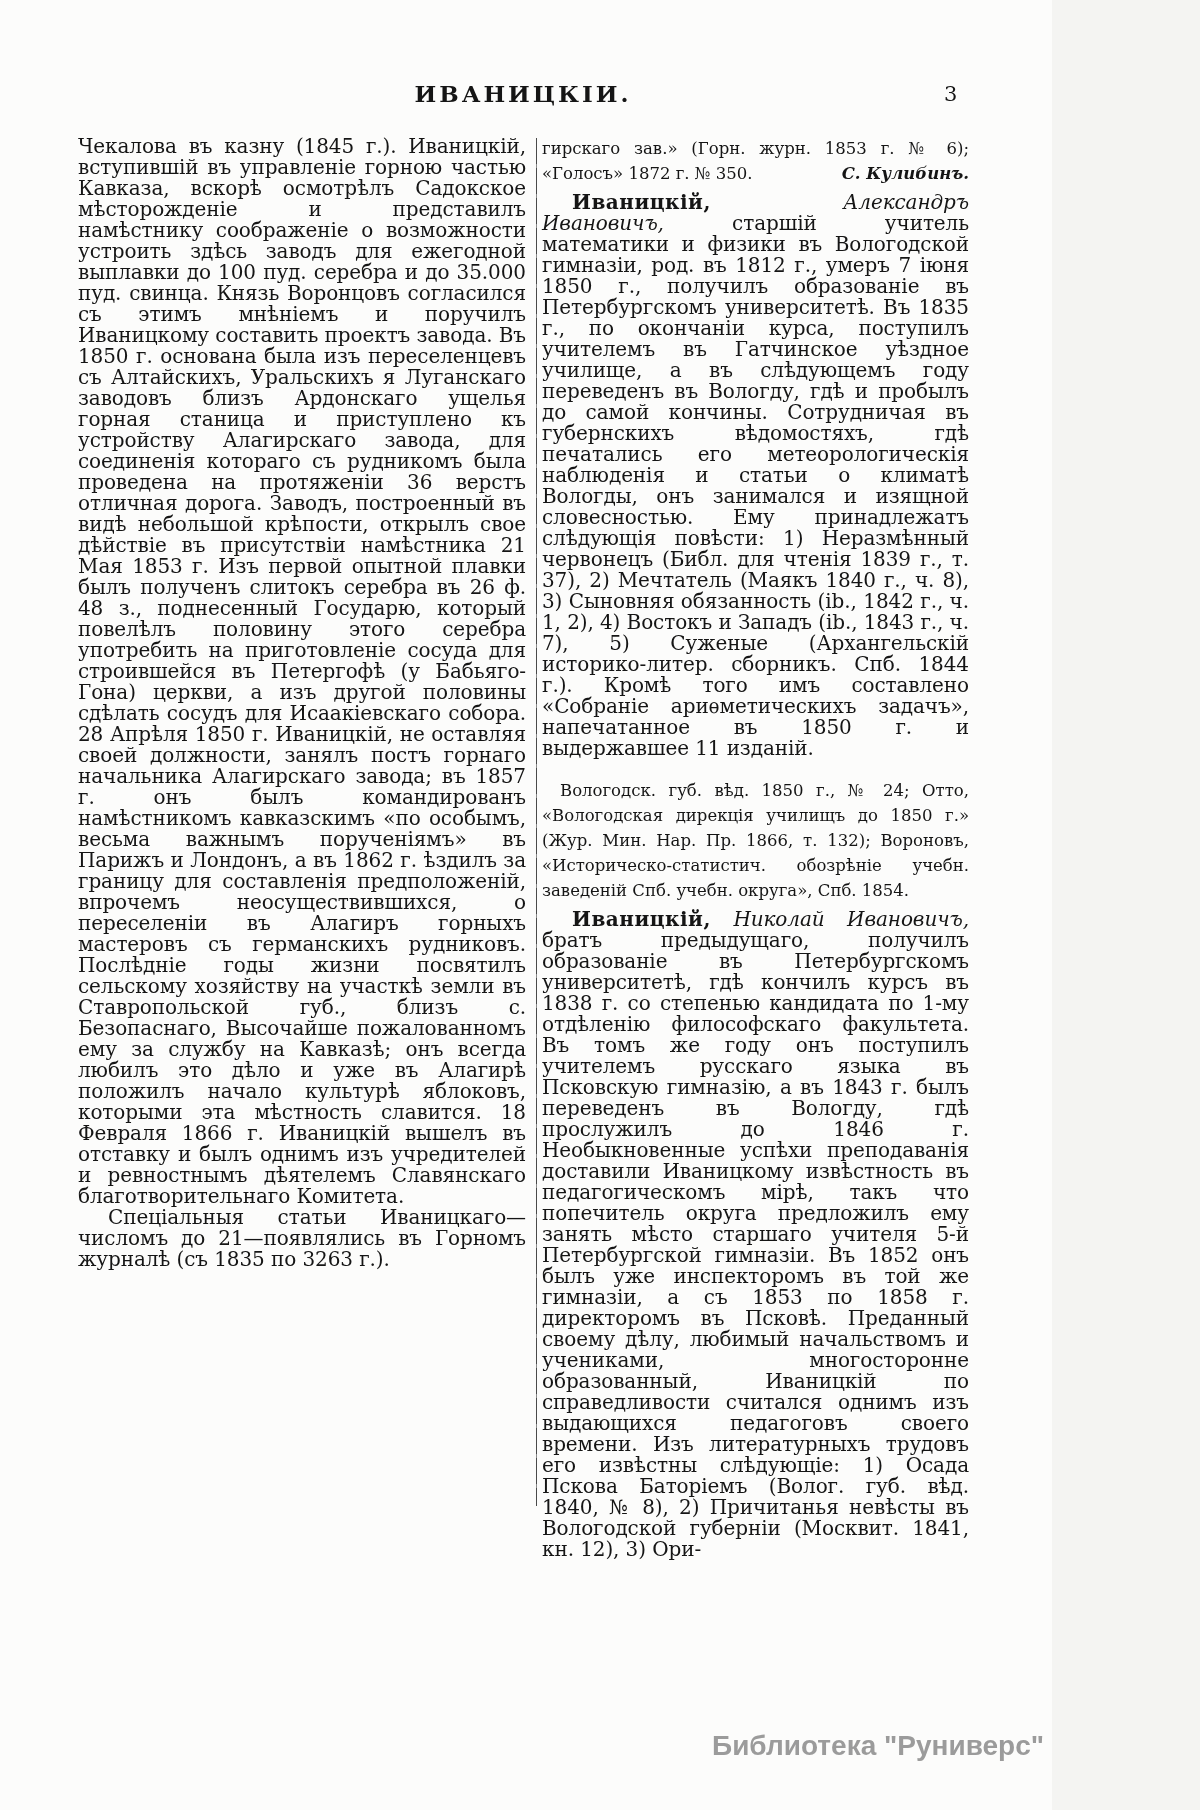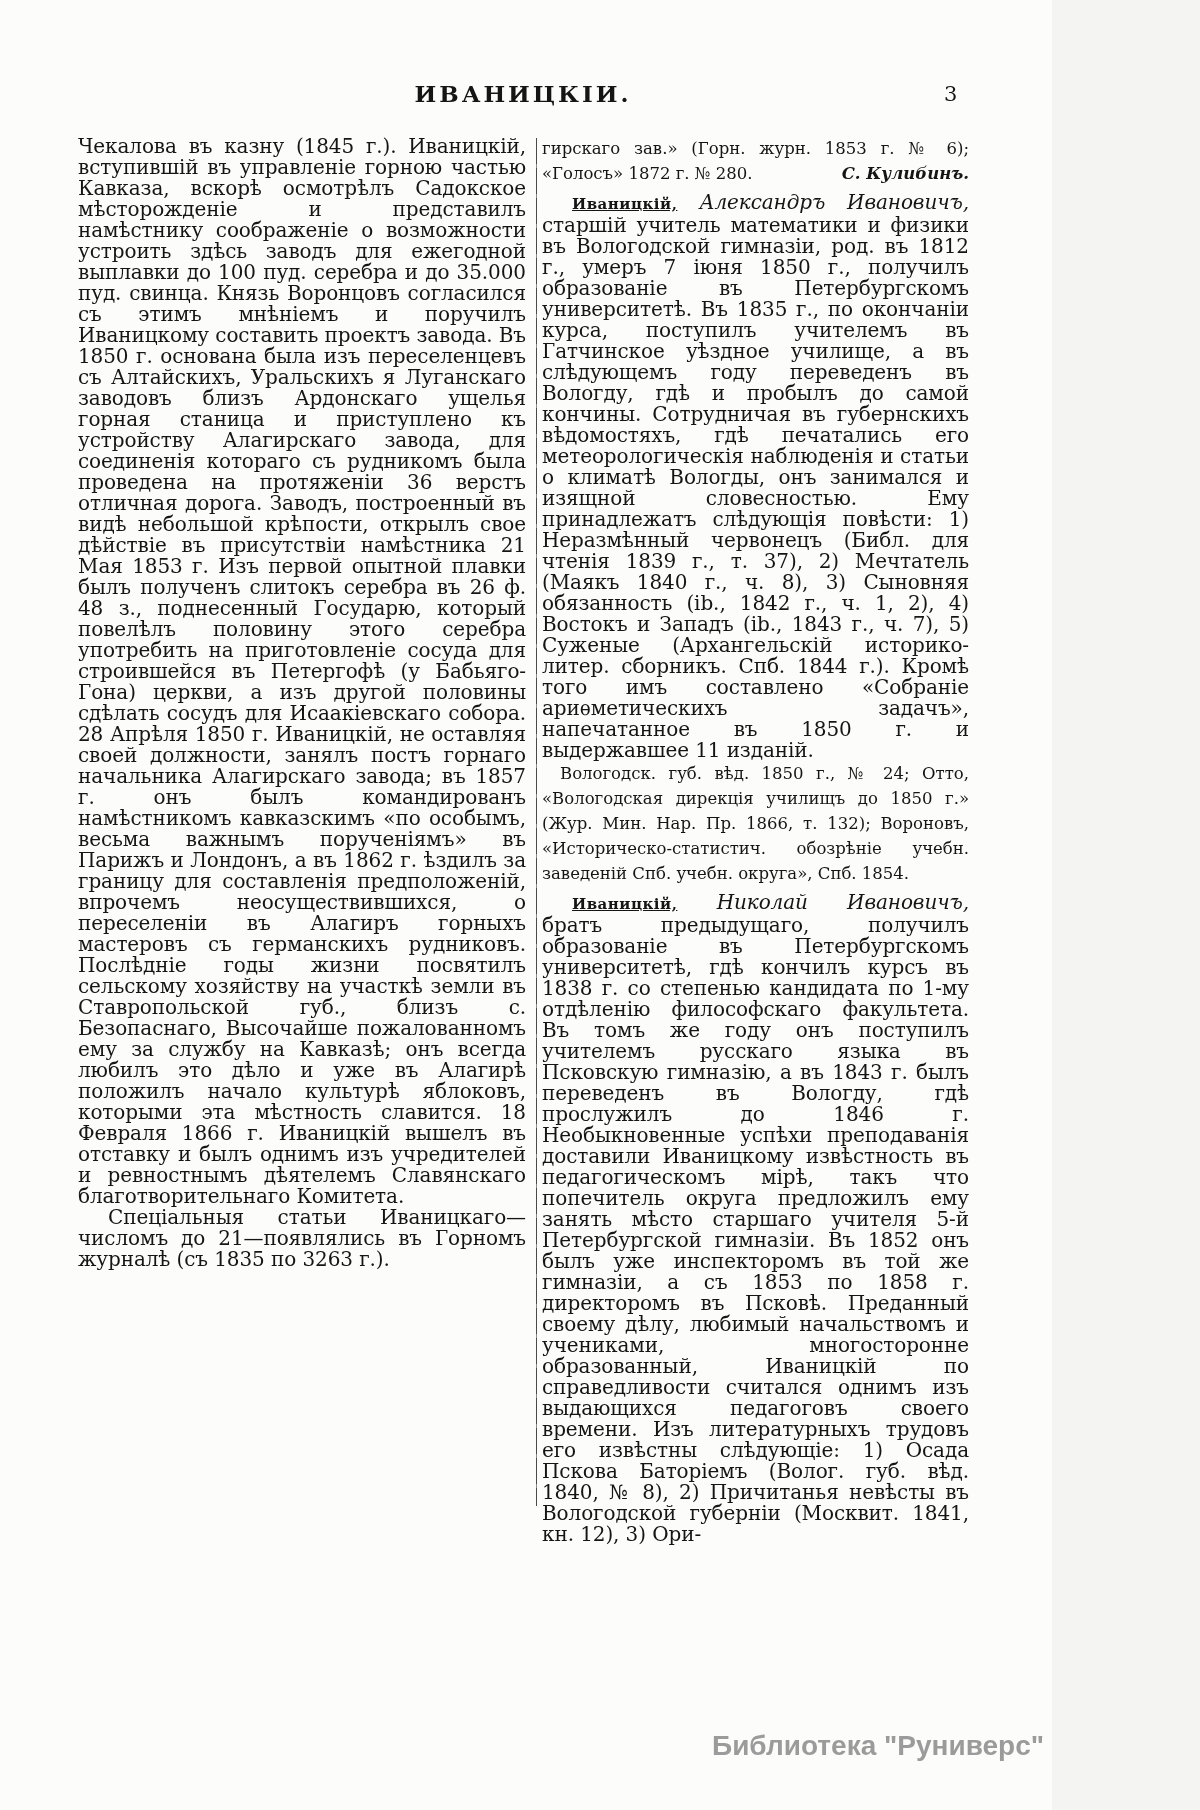--- a/index.html
+++ b/index.html
@@ -47,27 +47,26 @@
     line-height: 21px;
     text-align: justify;
     letter-spacing: -0.1px;
   }
   .indent { text-indent: 30px; }
   .small-text {
     font-size: 16.5px;
     line-height: 25px;
     text-align: justify;
     text-indent: 18px;
-    margin-top: 0;
+    margin-top: 19px;
   }
   .small-cont { text-indent: 0; margin-top: 0; }
   .headword {
     font-weight: bold;
-    font-size: 15px;
-    text-decoration: underline;
+    font-size: 20px;
     letter-spacing: 0.5px;
   }
   .person-name { font-style: italic; }
   .signature { float: right; font-style: italic; font-weight: bold; }
   .entry { margin-top: 6px; }
   .watermark {
     position: absolute;
     top: 1730px; left: 712px;
     font-family: "Liberation Sans", sans-serif;
     font-size: 28px; font-weight: bold;
@@ -86,21 +85,21 @@
 
     <div class="col-left">
       <p class="body-text">Чекалова въ казну (1845 г.). Иваницкій, вступившій въ управленіе горною частью Кавказа, вскорѣ осмотрѣлъ Садокское мѣсторожденіе и представилъ намѣстнику соображеніе о возможности устроить здѣсь заводъ для ежегодной выплавки до 100 пуд. серебра и до 35.000 пуд. свинца. Князь Воронцовъ согласился съ этимъ мнѣніемъ и поручилъ Иваницкому составить проектъ завода. Въ 1850 г. основана была изъ переселенцевъ съ Алтайскихъ, Уральскихъ я Луганскаго заводовъ близъ Ардонскаго ущелья горная станица и приступлено къ устройству Алагирскаго завода, для соединенія котораго съ рудникомъ была проведена на протяженіи 36 верстъ отличная дорога. Заводъ, построенный въ видѣ небольшой крѣпости, открылъ свое дѣйствіе въ присутствіи намѣстника 21 Мая 1853 г. Изъ первой опытной плавки былъ полученъ слитокъ серебра въ 26 ф. 48 з., поднесенный Государю, который повелѣлъ половину этого серебра употребить на приготовленіе сосуда для строившейся въ Петергофѣ (у Бабьяго-Гона) церкви, а изъ другой половины сдѣлать сосудъ для Исаакіевскаго собора. 28 Апрѣля 1850 г. Иваницкій, не оставляя своей должности, занялъ постъ горнаго начальника Алагирскаго завода; въ 1857 г. онъ былъ командированъ намѣстникомъ кавказскимъ «по особымъ, весьма важнымъ порученіямъ» въ Парижъ и Лондонъ, а въ 1862 г. ѣздилъ за границу для составленія предположеній, впрочемъ неосуществившихся, о переселеніи въ Алагиръ горныхъ мастеровъ съ германскихъ рудниковъ. Послѣдніе годы жизни посвятилъ сельскому хозяйству на участкѣ земли въ Ставропольской губ., близъ с. Безопаснаго, Высочайше пожалованномъ ему за службу на Кавказѣ; онъ всегда любилъ это дѣло и уже въ Алагирѣ положилъ начало культурѣ яблоковъ, которыми эта мѣстность славится. 18 Февраля 1866 г. Иваницкій вышелъ въ отставку и былъ однимъ изъ учредителей и ревностнымъ дѣятелемъ Славянскаго благотворительнаго Комитета.</p>
       <p class="body-text indent">Спеціальныя статьи Иваницкаго—числомъ до 21—появлялись въ Горномъ журналѣ (съ 1835 по 3263 г.).</p>
 
     </div>
 
     <div class="col-rule"></div>
 
     <div class="col-right">
-      <p class="small-text small-cont"><span>гирскаго зав.» (Горн. журн. 1853 г. № 6); «Голосъ» 1872 г. № 280.</span> <span class="signature">С. Кулибинъ.</span></p>
+      <p class="small-text small-cont"><span>гирскаго зав.» (Горн. журн. 1853 г. № 6); «Голосъ» 1872 г. № 350.</span> <span class="signature">С. Кулибинъ.</span></p>
 
       <p class="body-text indent entry"><span class="headword">Иваницкій,</span> <span class="person-name">Александръ Ивановичъ,</span> <span>старшій учитель математики и физики въ Вологодской гимназіи, род. въ 1812 г., умеръ 7 іюня 1850 г., получилъ образованіе въ Петербургскомъ университетѣ. Въ 1835 г., по окончаніи курса, поступилъ учителемъ въ Гатчинское уѣздное училище, а въ слѣдующемъ году переведенъ въ Вологду, гдѣ и пробылъ до самой кончины. Сотрудничая въ губернскихъ вѣдомостяхъ, гдѣ печатались его метеорологическія наблюденія и статьи о климатѣ Вологды, онъ занимался и изящной словесностью. Ему принадлежатъ слѣдующія повѣсти: 1) Неразмѣнный червонецъ (Библ. для чтенія 1839 г., т. 37), 2) Мечтатель (Маякъ 1840 г., ч. 8), 3) Сыновняя обязанность (ib., 1842 г., ч. 1, 2), 4) Востокъ и Западъ (ib., 1843 г., ч. 7), 5) Суженые (Архангельскій историко-литер. сборникъ. Спб. 1844 г.). Кромѣ того имъ составлено «Собраніе ариѳметическихъ задачъ», напечатанное въ 1850 г. и выдержавшее 11 изданій.</span></p>
 
       <p class="small-text">Вологодск. губ. вѣд. 1850 г., № 24; Отто, «Вологодская дирекція училищъ до 1850 г.» (Жур. Мин. Нар. Пр. 1866, т. 132); Вороновъ, «Историческо-статистич. обозрѣніе учебн. заведеній Спб. учебн. округа», Спб. 1854.</p>
 
       <p class="body-text indent entry"><span class="headword">Иваницкій,</span> <span class="person-name">Николай Ивановичъ,</span> <span>братъ предыдущаго, получилъ образованіе въ Петербургскомъ университетѣ, гдѣ кончилъ курсъ въ 1838 г. со степенью кандидата по 1-му отдѣленію философскаго факультета. Въ томъ же году онъ поступилъ учителемъ русскаго языка въ Псковскую гимназію, а въ 1843 г. былъ переведенъ въ Вологду, гдѣ прослужилъ до 1846 г. Необыкновенные успѣхи преподаванія доставили Иваницкому извѣстность въ педагогическомъ мірѣ, такъ что попечитель округа предложилъ ему занять мѣсто старшаго учителя 5-й Петербургской гимназіи. Въ 1852 онъ былъ уже инспекторомъ въ той же гимназіи, а съ 1853 по 1858 г. директоромъ въ Псковѣ. Преданный своему дѣлу, любимый начальствомъ и учениками, многосторонне образованный, Иваницкій по справедливости считался однимъ изъ выдающихся педагоговъ своего времени. Изъ литературныхъ трудовъ его извѣстны слѣдующіе: 1) Осада Пскова Баторіемъ (Волог. губ. вѣд. 1840, № 8), 2) Причитанья невѣсты въ Вологодской губерніи (Москвит. 1841, кн. 12), 3) Ори-</span></p>
 
     </div>
 
   </div>

